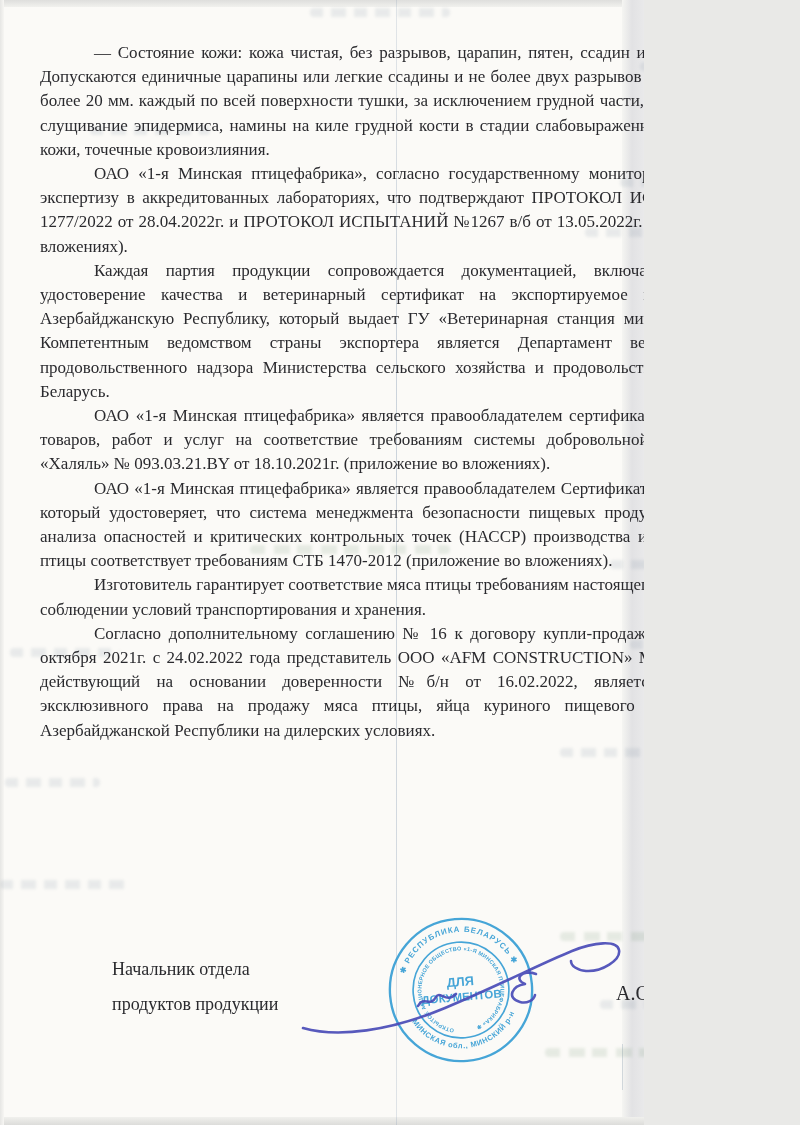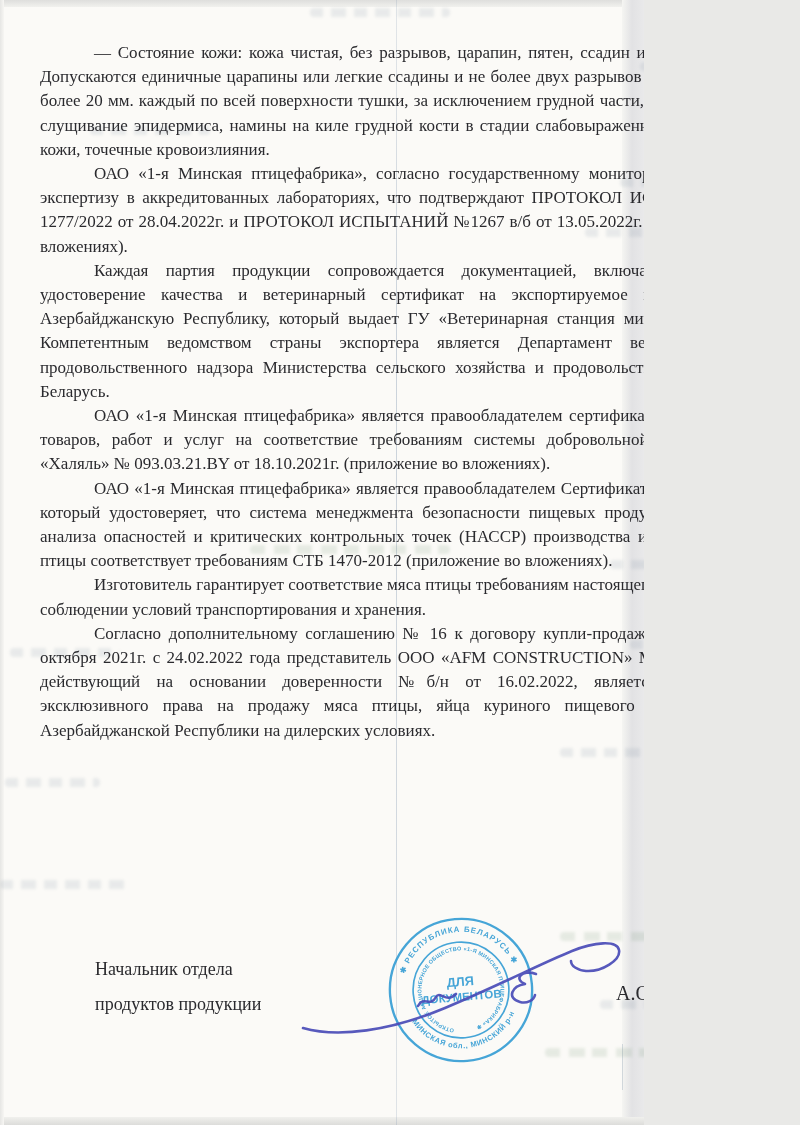--- a/index.html
+++ b/index.html
@@ -44,21 +44,21 @@
   .bleed{position:absolute;height:9px;border-radius:4px;
     opacity:.13;filter:blur(1.6px);pointer-events:none;
     background:repeating-linear-gradient(90deg,
       #6d8196 0 13px, transparent 13px 21px, #6d8196 21px 36px, transparent 36px 44px);}
   .bleed.green{background:repeating-linear-gradient(90deg,
       #6f9272 0 15px, transparent 15px 24px, #6f9272 24px 40px, transparent 40px 47px);
     opacity:.15;}
 
   
   .signoff-left{
-    position:absolute;left:95px;top:952px;
+    position:absolute;left:112px;top:952px;
     font-size:18px;line-height:35px;color:#2a2a2e;
   }
   .signoff-name{
     position:absolute;left:616px;top:982px;
     font-size:20px;color:#2a2a2e;white-space:nowrap;
   }
 
   
   .stamp{
     position:absolute;left:382px;top:911px;width:158px;height:158px;

